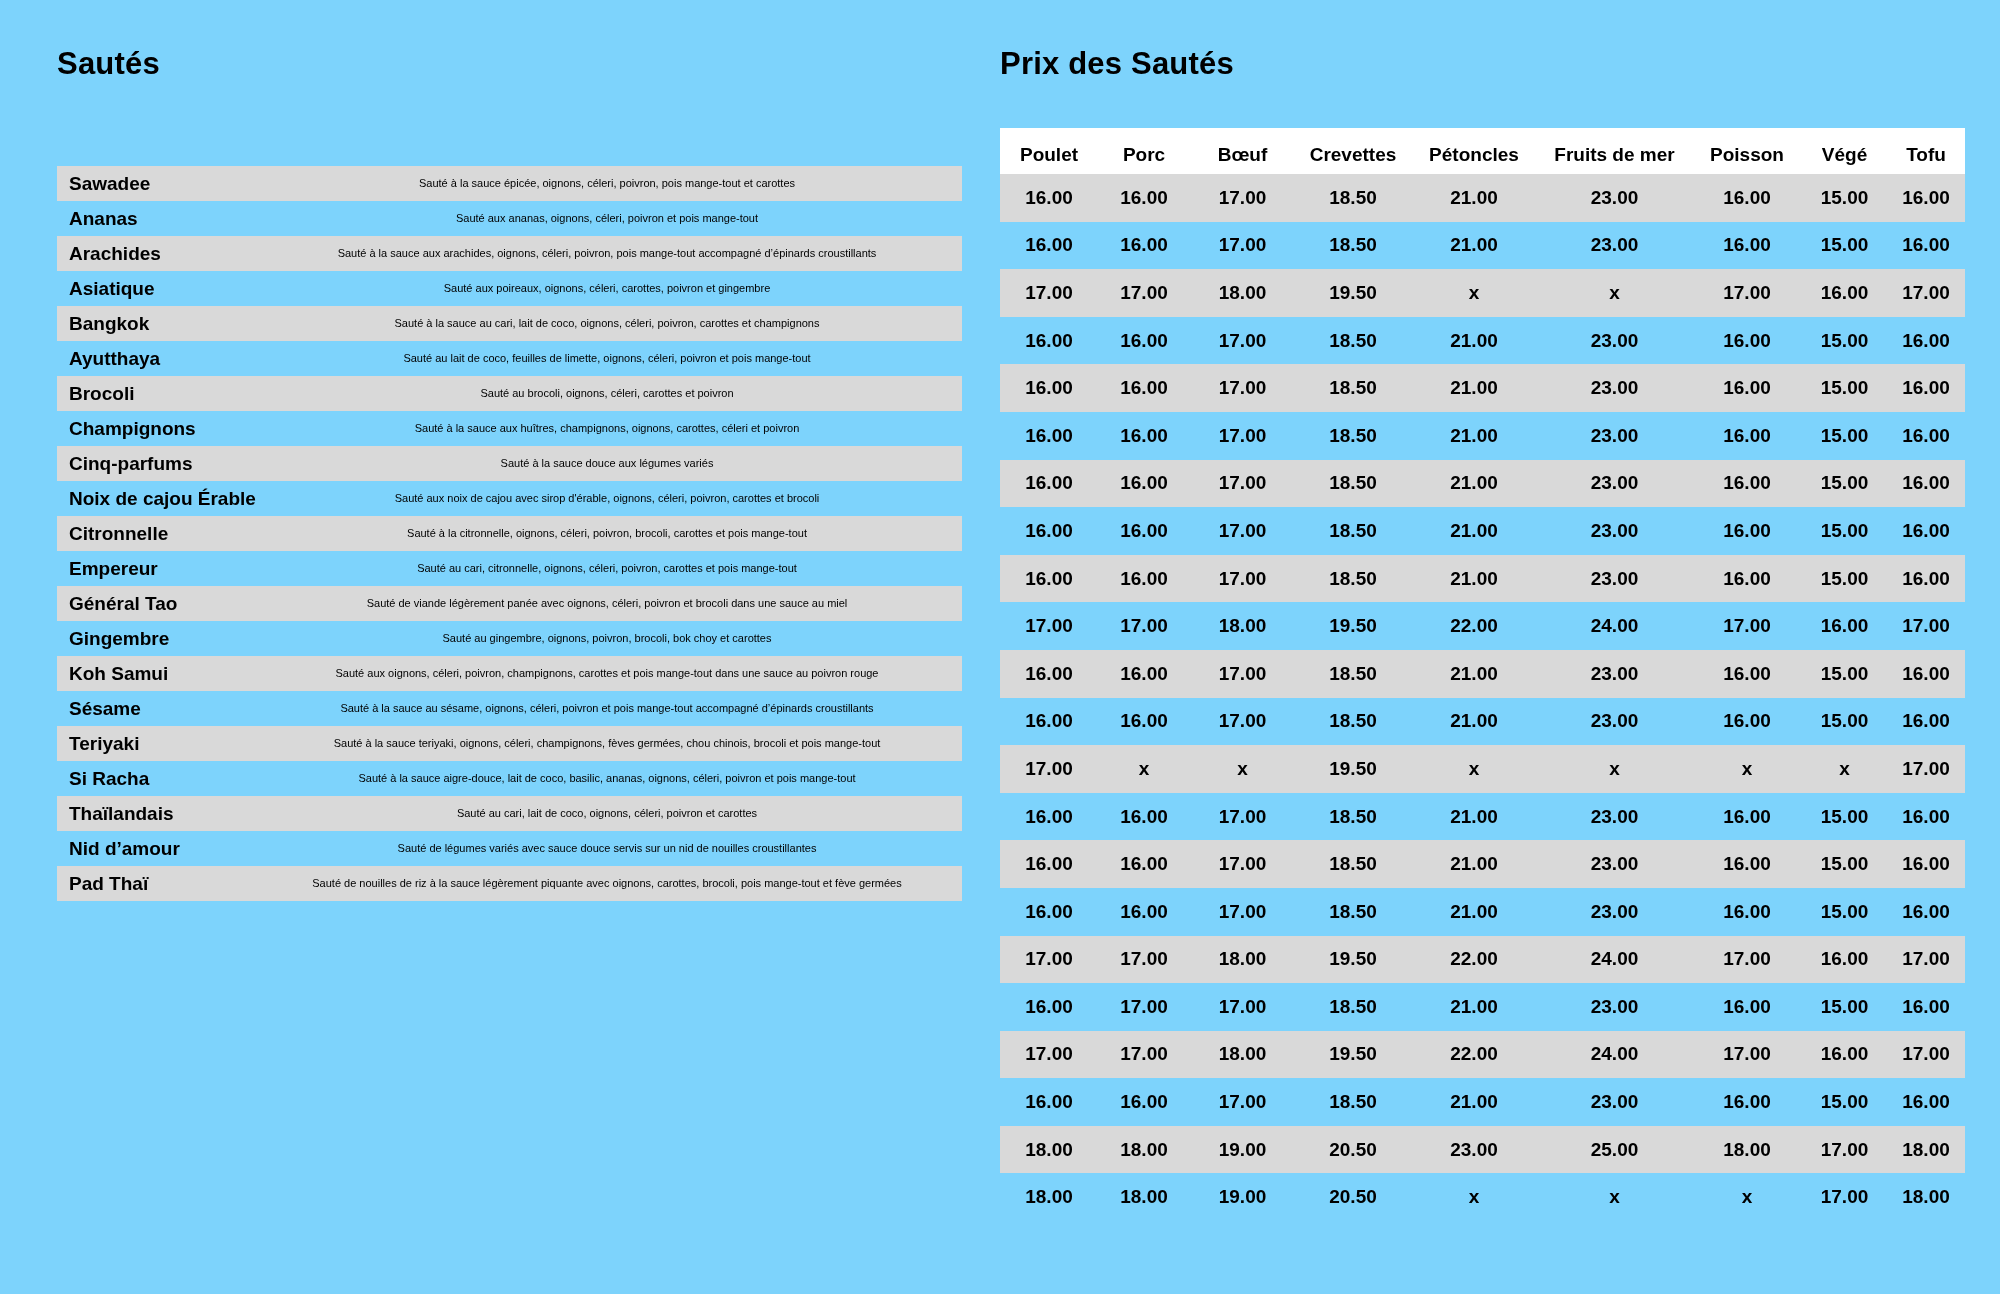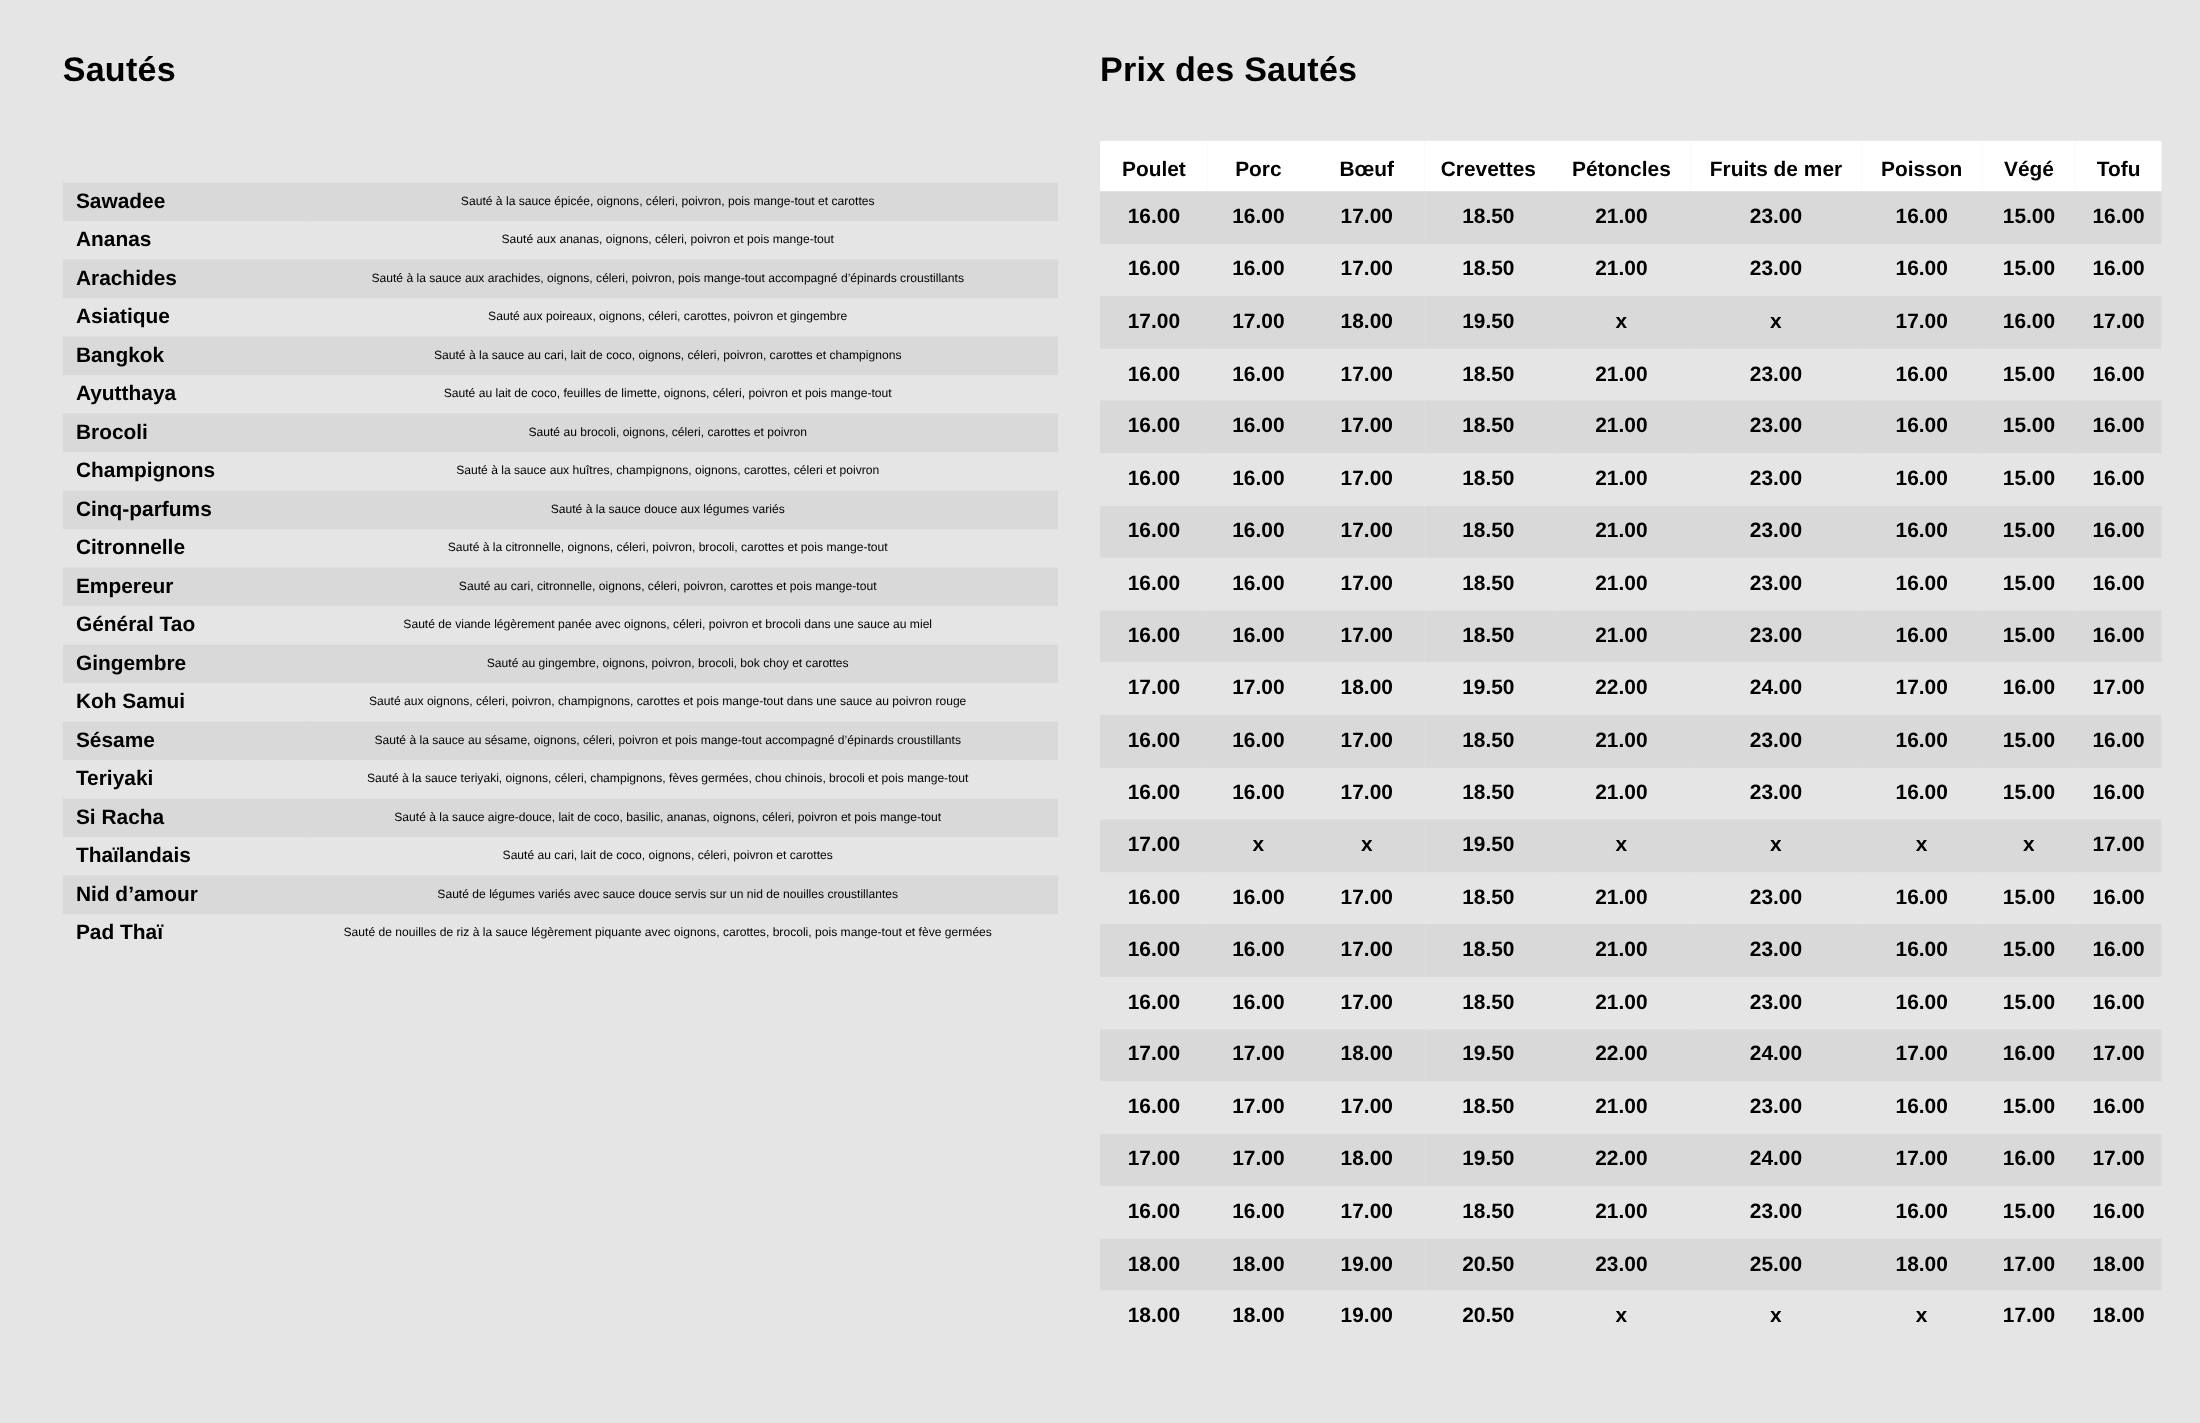--- a/index.html
+++ b/index.html
@@ -1,19 +1,19 @@
 <!DOCTYPE html>
 <html><head>
 <meta charset="utf-8">
 <style>
   html,body { margin:0; padding:0; background:#ffffff; }
   .page {
     position:relative;
     width:2000px; height:1294px;
-    background:#e5e5e5;
+    background:#7dd3fc;
     font-family:"Liberation Sans","DejaVu Sans",sans-serif;
     color:#000000;
     overflow:hidden;
   }
   h1.section-title {
     margin:0;
     font-size:31px;
     line-height:36px;
     font-weight:bold;
     letter-spacing:0.2px;
@@ -89,20 +89,24 @@
             <td class="dish-name">Brocoli</td>
             <td class="dish-desc">Sauté au brocoli, oignons, céleri, carottes et poivron</td>
           </tr>
           <tr>
             <td class="dish-name">Champignons</td>
             <td class="dish-desc">Sauté à la sauce aux huîtres, champignons, oignons, carottes, céleri et poivron</td>
           </tr>
           <tr>
             <td class="dish-name">Cinq-parfums</td>
             <td class="dish-desc">Sauté à la sauce douce aux légumes variés</td>
+          </tr>
+          <tr>
+            <td class="dish-name">Noix de cajou Érable</td>
+            <td class="dish-desc">Sauté aux noix de cajou avec sirop d'érable, oignons, céleri, poivron, carottes et brocoli</td>
           </tr>
           <tr>
             <td class="dish-name">Citronnelle</td>
             <td class="dish-desc">Sauté à la citronnelle, oignons, céleri, poivron, brocoli, carottes et pois mange-tout</td>
           </tr>
           <tr>
             <td class="dish-name">Empereur</td>
             <td class="dish-desc">Sauté au cari, citronnelle, oignons, céleri, poivron, carottes et pois mange-tout</td>
           </tr>
           <tr>

